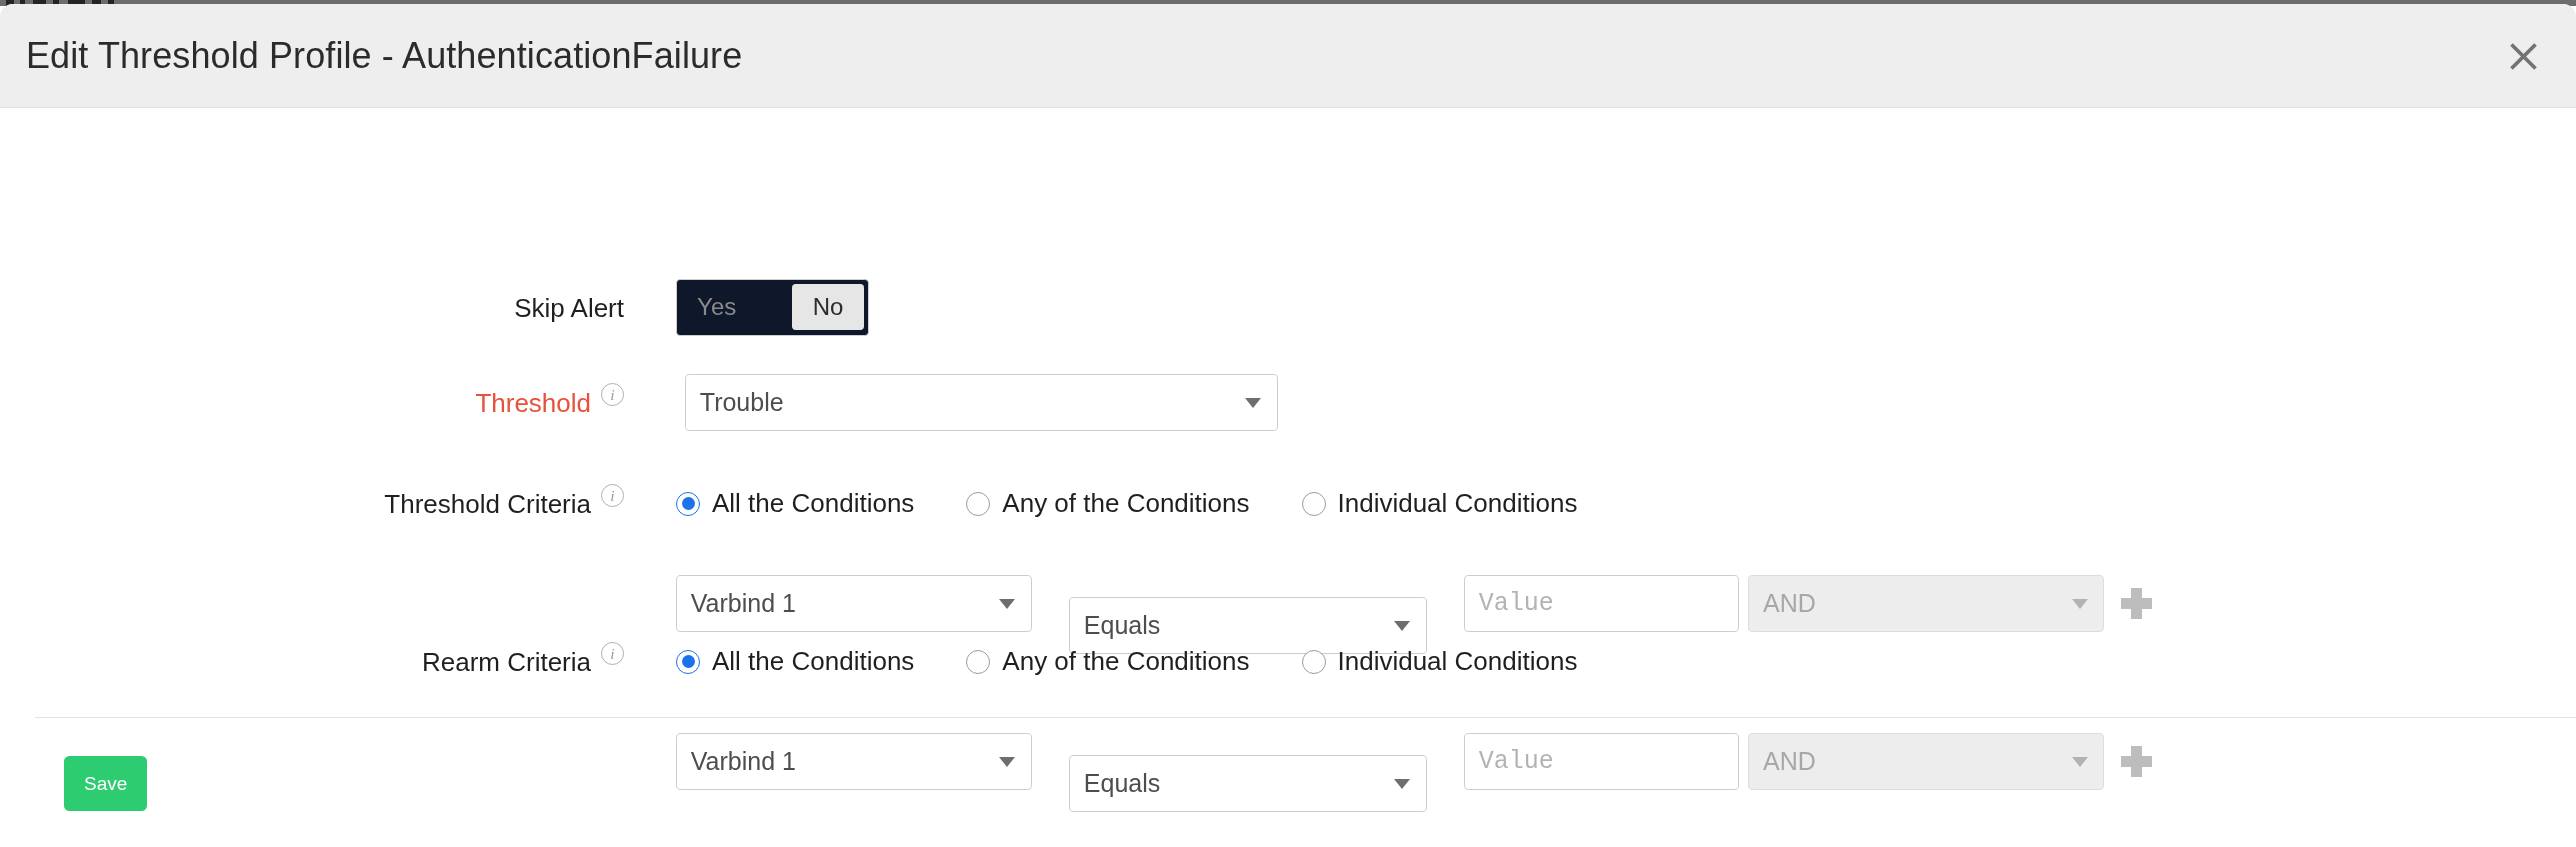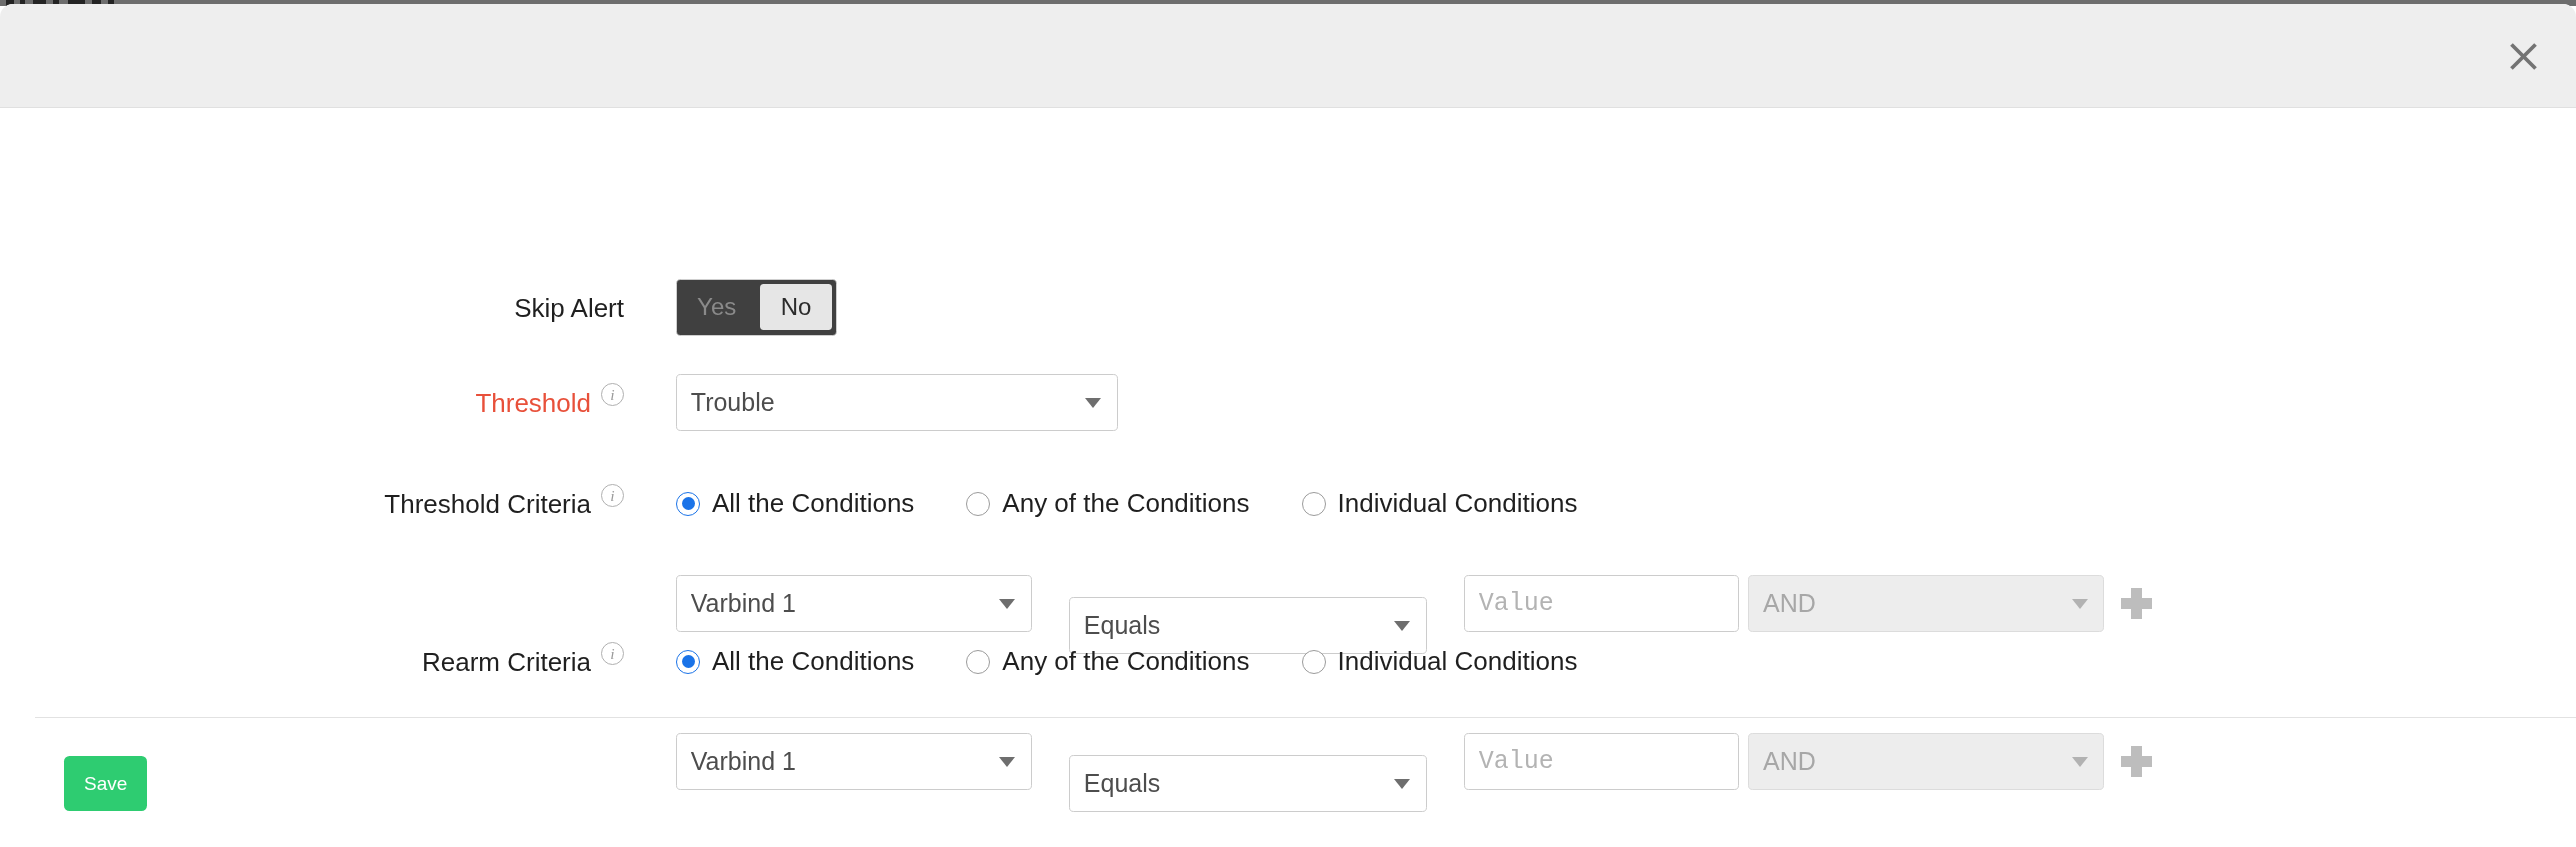--- a/index.html
+++ b/index.html
@@ -132,25 +132,26 @@
     position: absolute;
     left: 676px;
     top: 0;
   }
 
   
   .toggle {
     display: inline-flex;
     border: 0.9px solid #cfcfcf;
     border-radius: 4.6px;
-    background: #404040;
+    background: #0f172a;
     overflow: hidden;
     height: 57px;
     box-sizing: border-box;
     margin-top: -9.2px;
+    gap: 32px;
   }
   .toggle-opt {
     min-width: 72px;
     padding: 0 13px;
     display: flex;
     align-items: center;
     justify-content: center;
     font-size: 24px;
     color: #8a8a8a;
     cursor: pointer;
@@ -214,21 +215,21 @@
     box-sizing: border-box;
     font-size: 25px;
     color: #4d4d4d;
     font-family: Liberation Mono, monospace;
     padding: 0 13.8px;
     outline: none;
     vertical-align: top;
   }
   .txt::placeholder { color: #b3b3b3; }
 
-  .sel-severity { width: 442px; margin-top: -8.3px; }
+  .sel-severity { width: 593px; margin-top: -8.3px; margin-left: 9px; }
 
   
   .radio-group {
     display: flex;
     align-items: center;
     gap: 12px;
     height: 40px;
   }
   .radio-opt {
     display: flex;
@@ -341,20 +342,21 @@
   <div class="blip" style="left:33px;width:13px;"></div>
   <div class="blip" style="left:53px;width:5.5px;"></div>
   <div class="blip" style="left:68px;width:16.5px;"></div>
   <div class="blip" style="left:92px;width:9.2px;"></div>
   <div class="blip" style="left:108px;width:6.4px;"></div>
 </div>
 
 <div class="modal">
 
   <div class="modal-header">
+    <div class="modal-title">Edit Threshold Profile - AuthenticationFailure</div>
     <button class="close-btn">
       <span>
         <svg width="37" height="37" viewBox="0 0 40 40" aria-hidden="true">
           <line x1="7" y1="7" x2="33" y2="33" stroke="#737373" stroke-width="4" stroke-linecap="butt"></line>
           <line x1="33" y1="7" x2="7" y2="33" stroke="#737373" stroke-width="4" stroke-linecap="butt"></line>
         </svg>
       </span>
     </button>
   </div>
 

